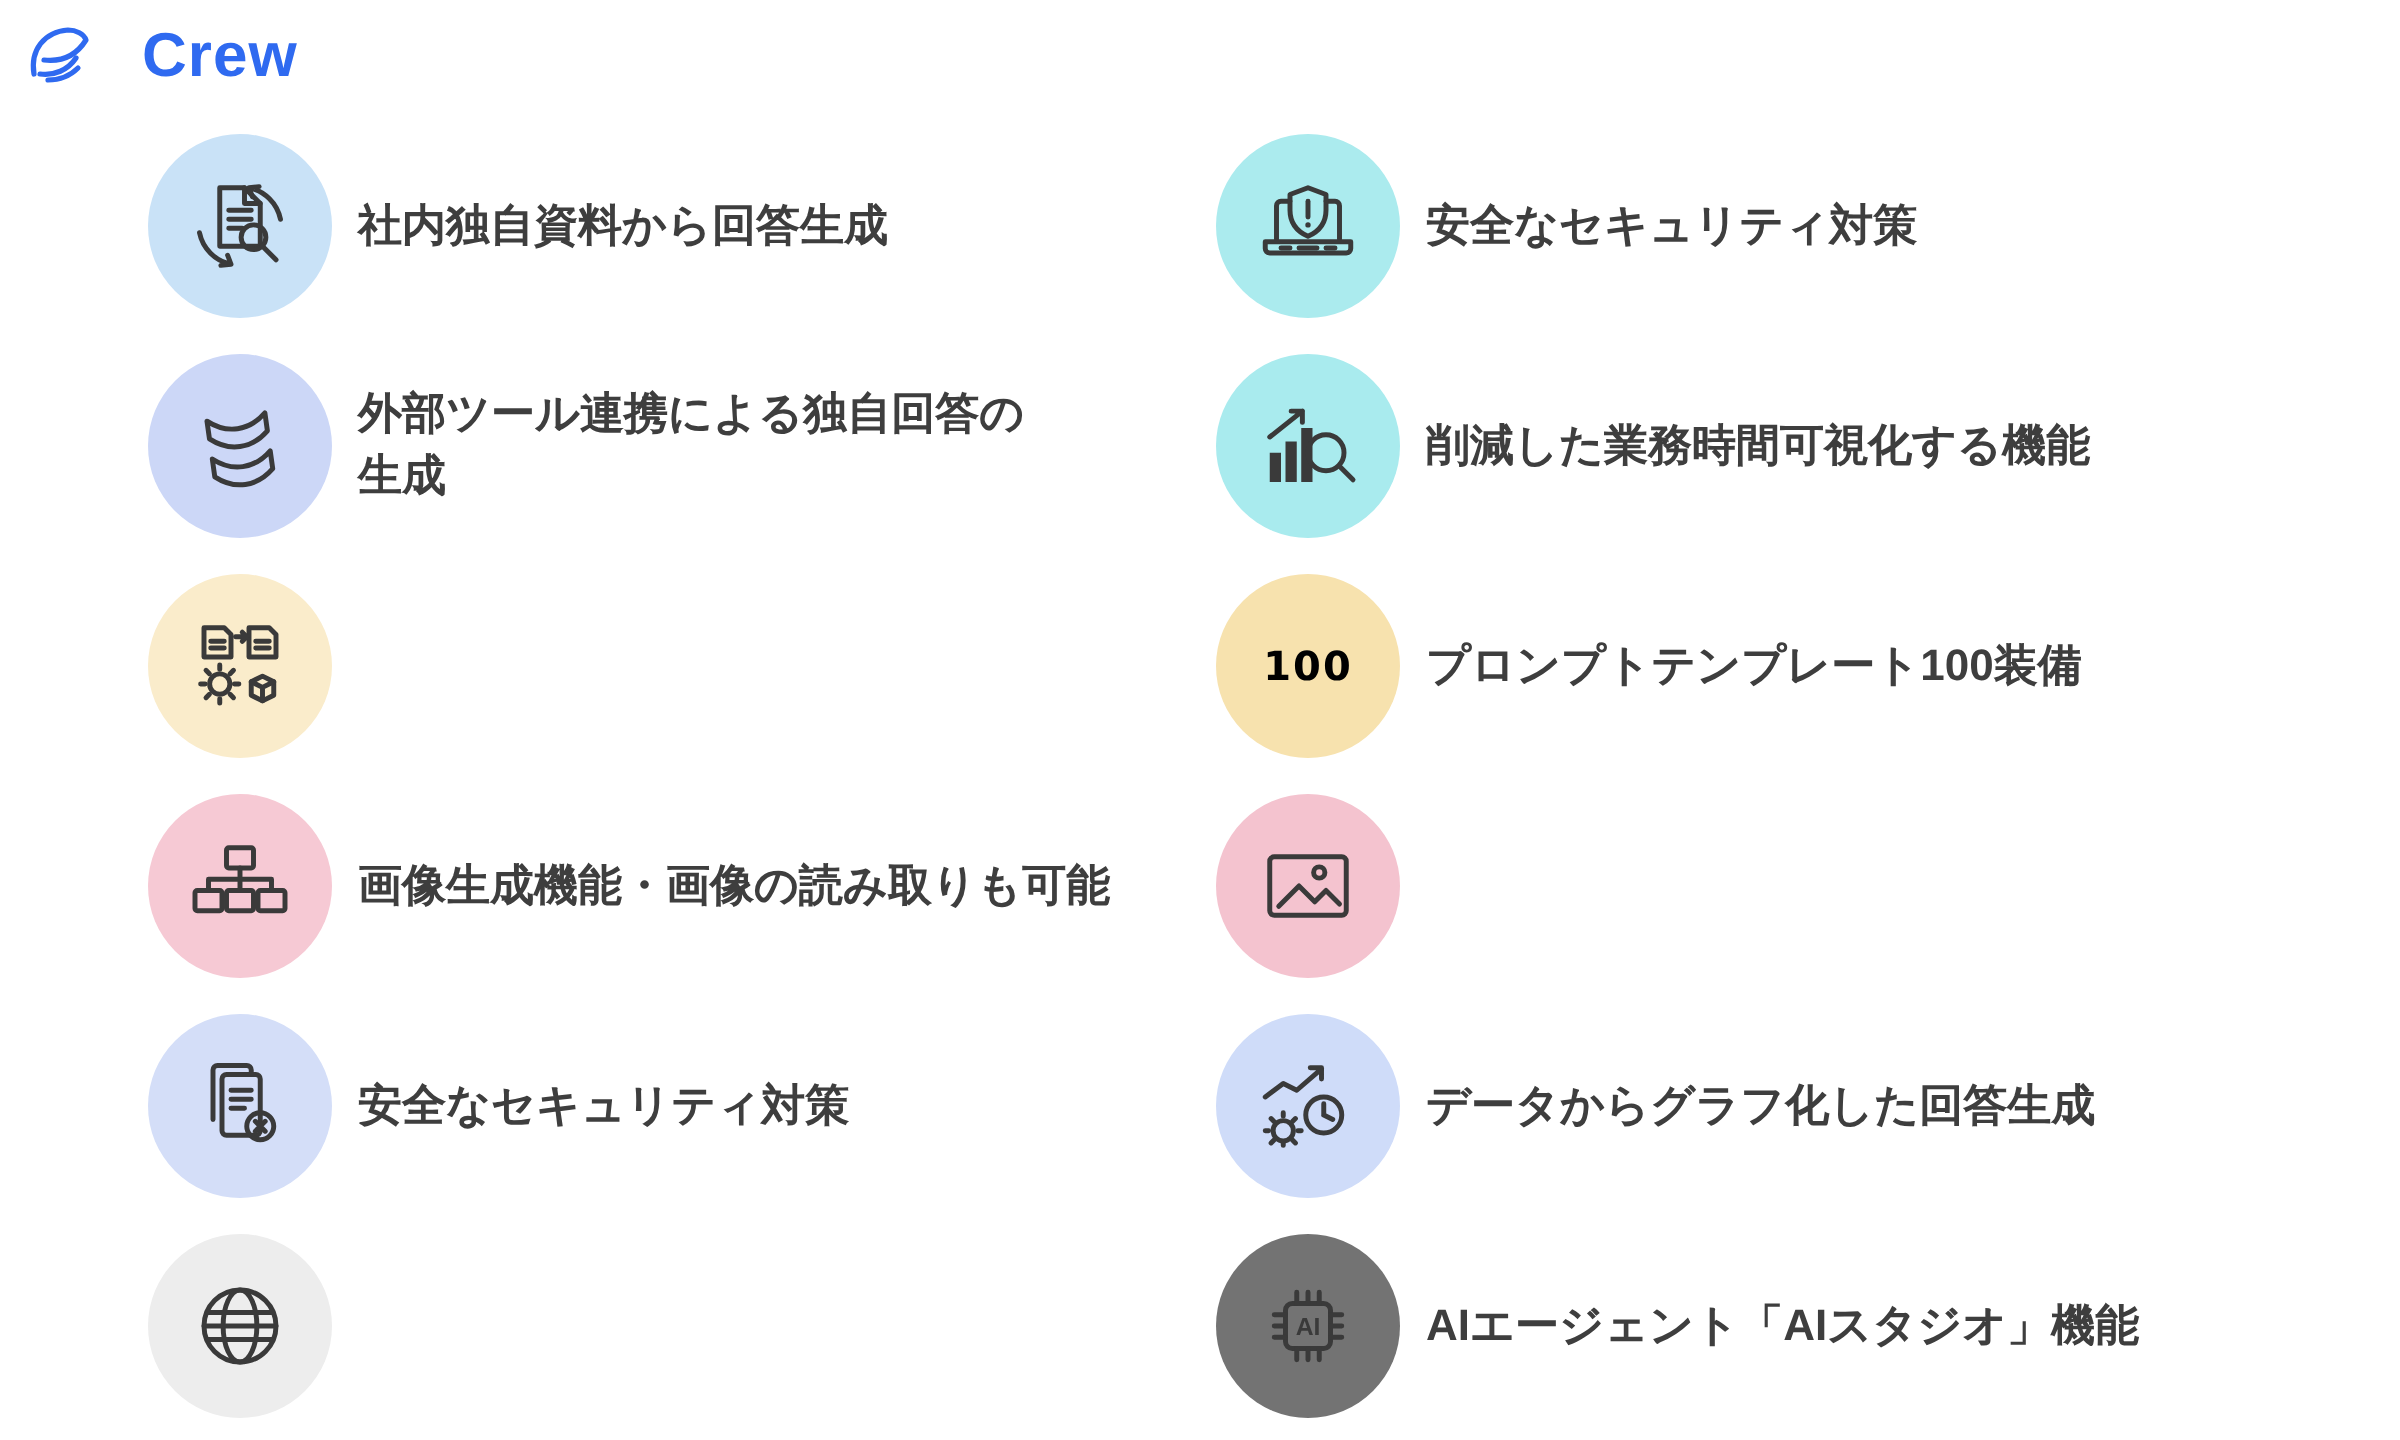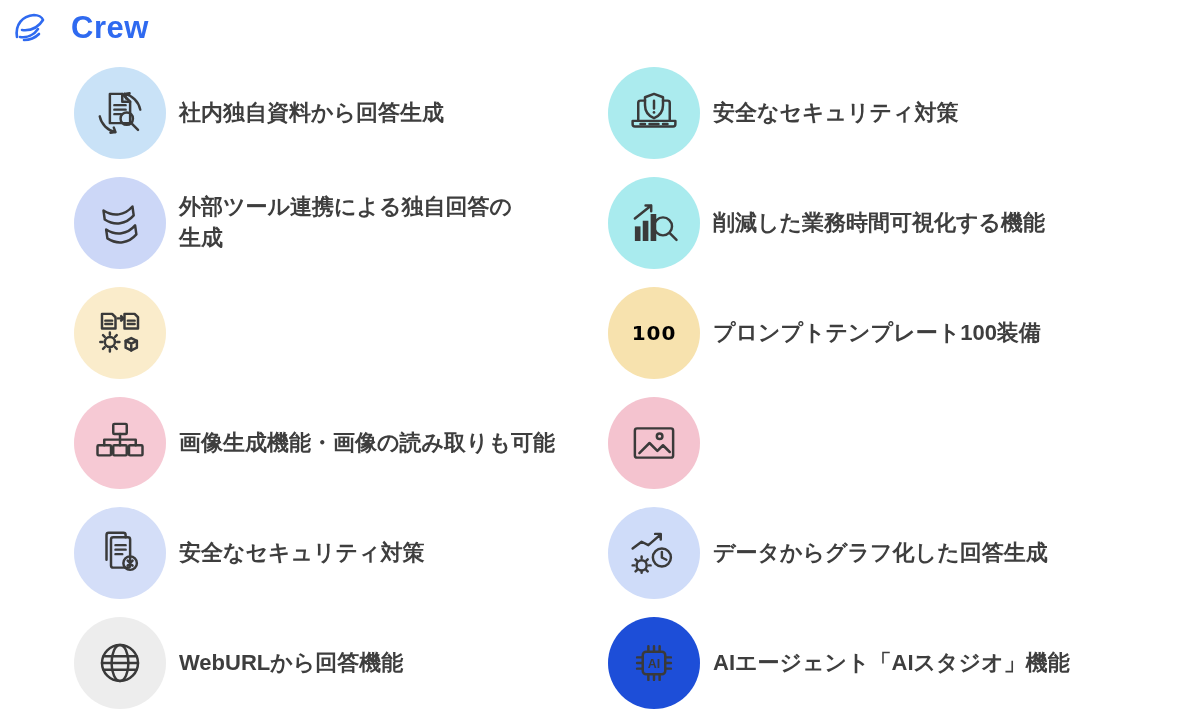--- a/index.html
+++ b/index.html
@@ -208,25 +208,24 @@
   </div>
 
   <div class="feature">
     <div class="badge" style="background-color: rgb(237, 237, 237);">
       <svg viewBox="0 0 48 48" width="54" height="54">
         <circle cx="24" cy="24" r="16"></circle>
         <ellipse cx="24" cy="24" rx="7.5" ry="16"></ellipse>
         <path d="M9.5 18h29M8 24h32M9.5 30h29"></path>
       </svg>
     </div>
-    <div class="label">WebURLから回答機能</div>
-  </div>
-
-  <div class="feature">
-    <div class="badge" style="background-color: #1d4ed8;">
+  </div>
+
+  <div class="feature">
+    <div class="badge" style="background-color: #737373;">
       <svg viewBox="0 0 48 48" width="54" height="54">
         <rect x="14" y="14" width="20" height="20" rx="3"></rect>
         <path d="M19 14V9M24 14V9M29 14V9M19 34v5M24 34v5M29 34v5M14 19H9M14 24H9M14 29H9M34 19h5M34 24h5M34 29h5"></path>
         <text x="24" y="28" text-anchor="middle" font-size="11" font-weight="bold" fill="#3a3a3a" stroke="none">AI</text>
       </svg>
     </div>
     <div class="label">AIエージェント「AIスタジオ」機能</div>
   </div>
 
 </div>

